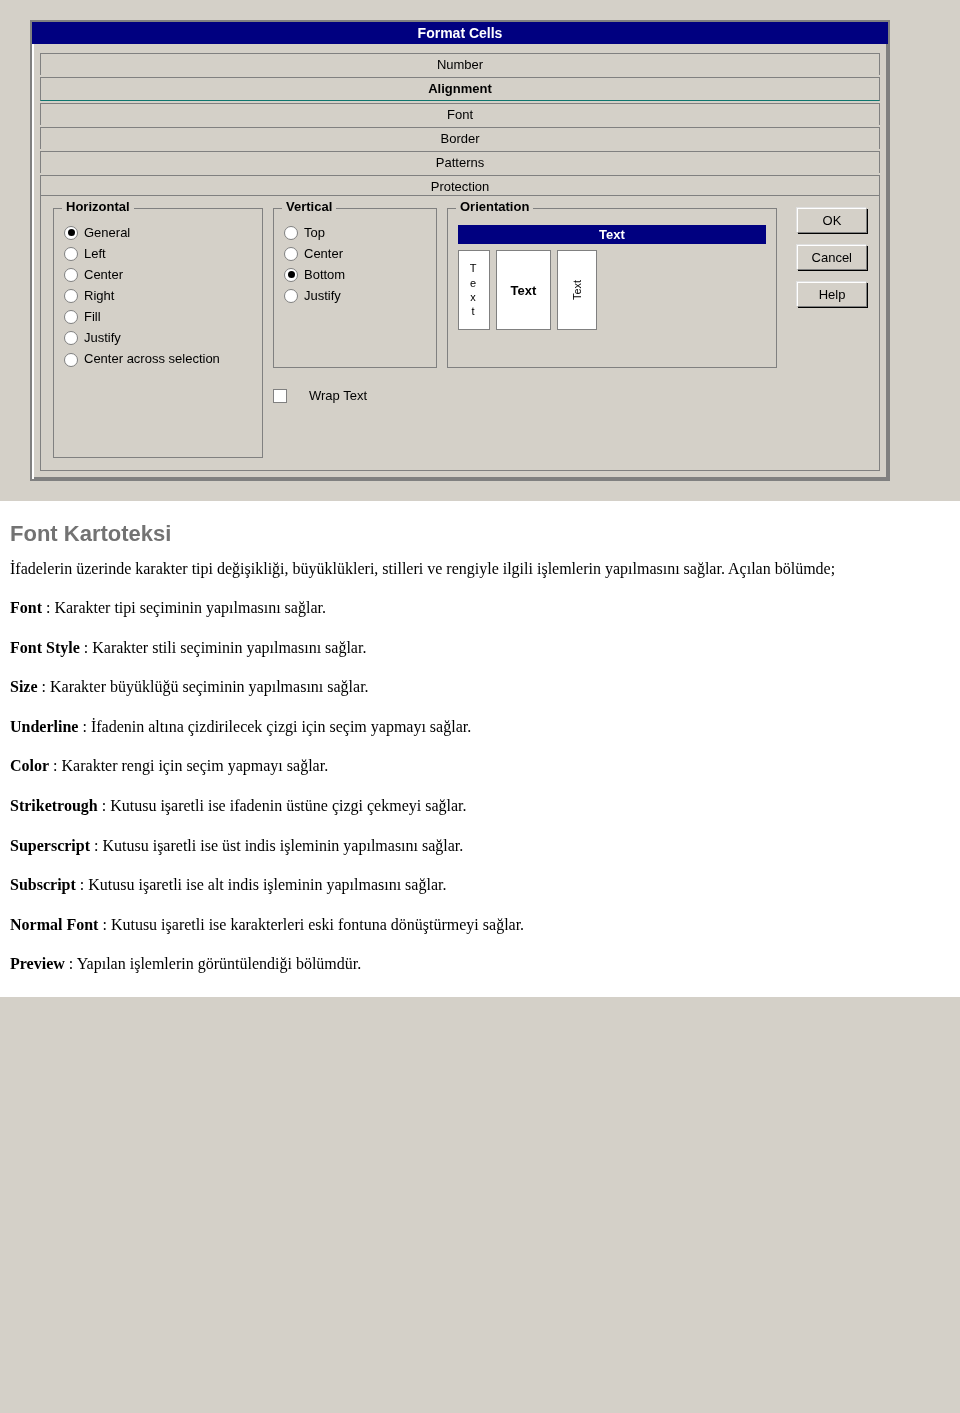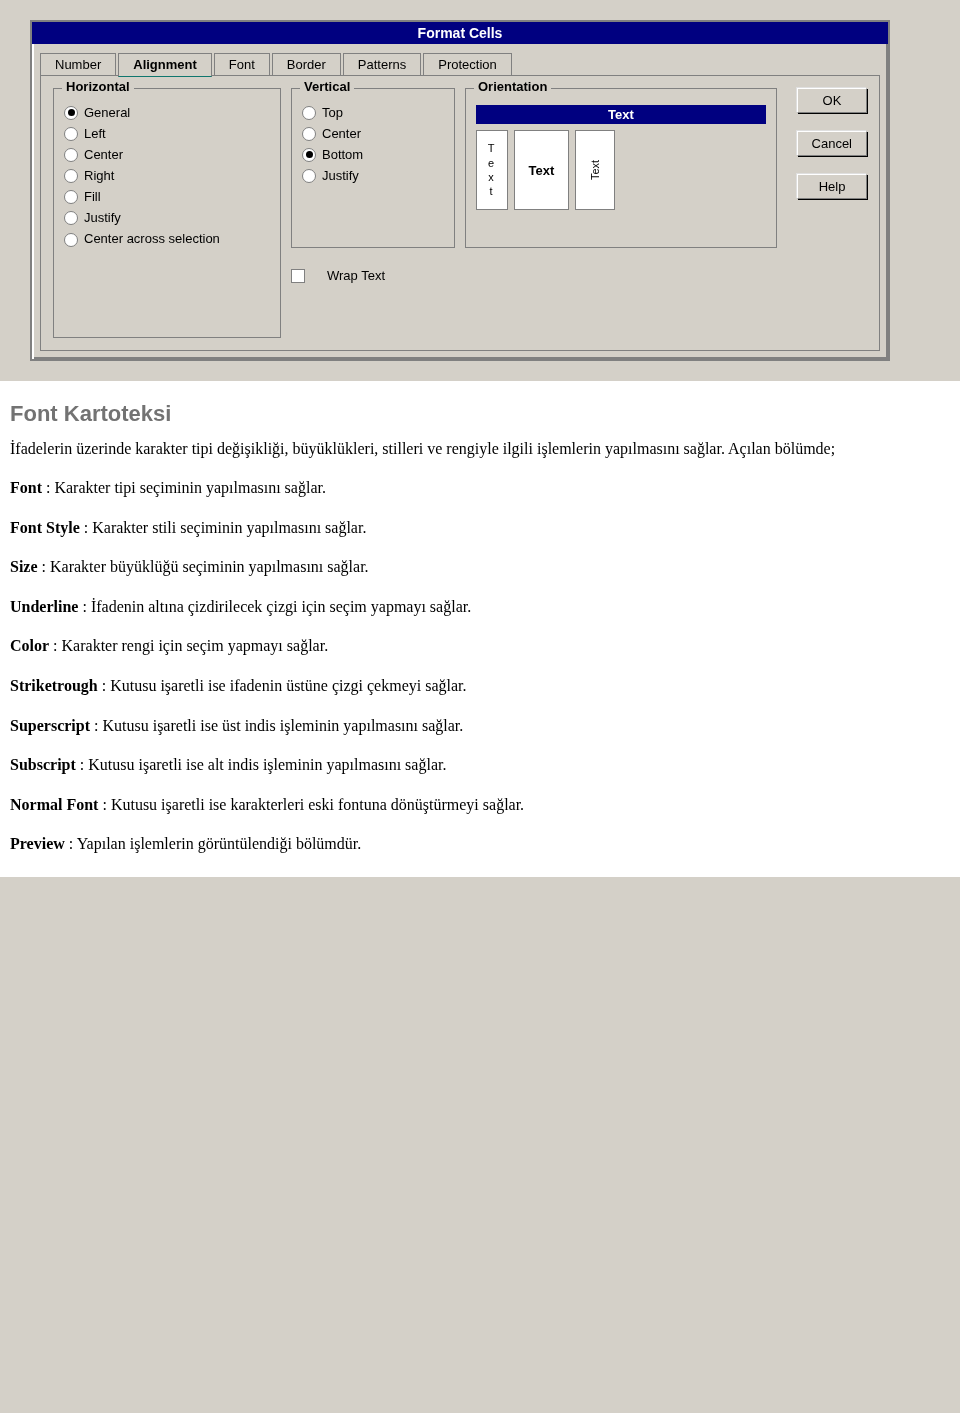--- a/index.html
+++ b/index.html
@@ -36,23 +36,24 @@
 
     .dialog-body {
       padding: 8px;
       display: flex;
       flex-direction: column;
     }
 
     
     .tabs-row {
       display: flex;
-      flex-direction: row;
+      flex-direction: column;
       gap: 2px;
       margin-bottom: -1px;
+      text-align: center;
     }
 
     .tab {
       background: #d4d0c8;
       border: 1px solid #808080;
       border-bottom: none;
       padding: 3px 14px;
       font-family: Arial, sans-serif;
       font-size: 13px;
       cursor: pointer;
@@ -185,21 +186,21 @@
       font-weight: bold;
       display: block;
       text-align: center;
       margin-bottom: 6px;
     }
 
     
     .buttons-col {
       display: flex;
       flex-direction: column;
-      gap: 18px;
+      gap: 12px;
       align-items: flex-end;
       min-width: 80px;
     }
 
     .win-button {
       background: #d4d0c8;
       border: 1px solid;
       border-color: #fff #808080 #808080 #fff;
       box-shadow: 1px 1px 0 #000, -1px -1px 0 #dfdfdf;
       padding: 4px 14px;
@@ -291,21 +292,21 @@
         <div class="tab active">Alignment</div>
         <div class="tab">Font</div>
         <div class="tab">Border</div>
         <div class="tab">Patterns</div>
         <div class="tab">Protection</div>
       </div>
 
       <div class="tab-content-area">
 
         <div class="left-col">
-          <div class="section-box" style="width:228px; min-height:250px;">
+          <div class="section-box" style="width:210px; min-height:250px;">
             <span class="section-label">Horizontal</span>
             <div class="radio-group">
               <label class="radio-item">
                 <div class="radio-circle checked"></div>
                 <span>General</span>
               </label>
               <label class="radio-item">
                 <div class="radio-circle"></div>
                 <span>Left</span>
               </label>

